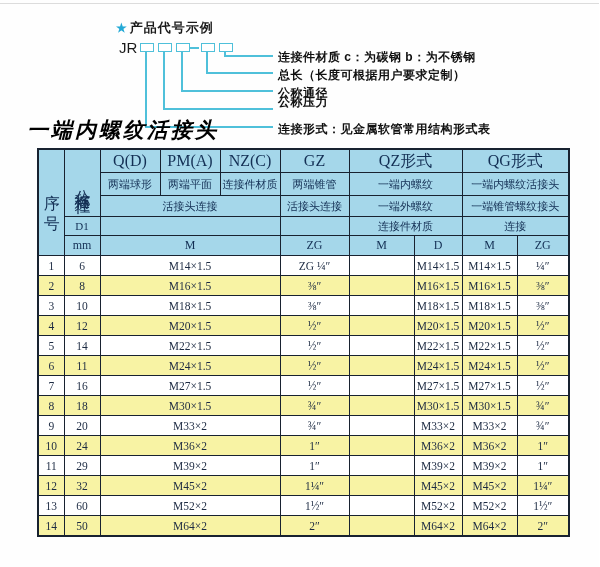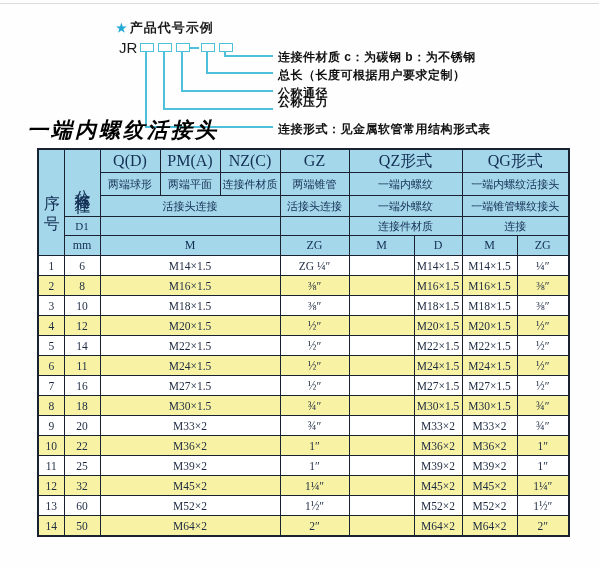--- a/index.html
+++ b/index.html
@@ -216,31 +216,31 @@
       <td>20</td>
       <td colspan="3">M33×2</td>
       <td>¾″</td>
       <td></td>
       <td>M33×2</td>
       <td>M33×2</td>
       <td>¾″</td>
     </tr>
     <tr class="drow alt">
       <td>10</td>
-      <td>22</td>
+      <td>24</td>
       <td colspan="3">M36×2</td>
       <td>1″</td>
       <td></td>
       <td>M36×2</td>
       <td>M36×2</td>
       <td>1″</td>
     </tr>
     <tr class="drow">
       <td>11</td>
-      <td>25</td>
+      <td>29</td>
       <td colspan="3">M39×2</td>
       <td>1″</td>
       <td></td>
       <td>M39×2</td>
       <td>M39×2</td>
       <td>1″</td>
     </tr>
     <tr class="drow alt">
       <td>12</td>
       <td>32</td>

